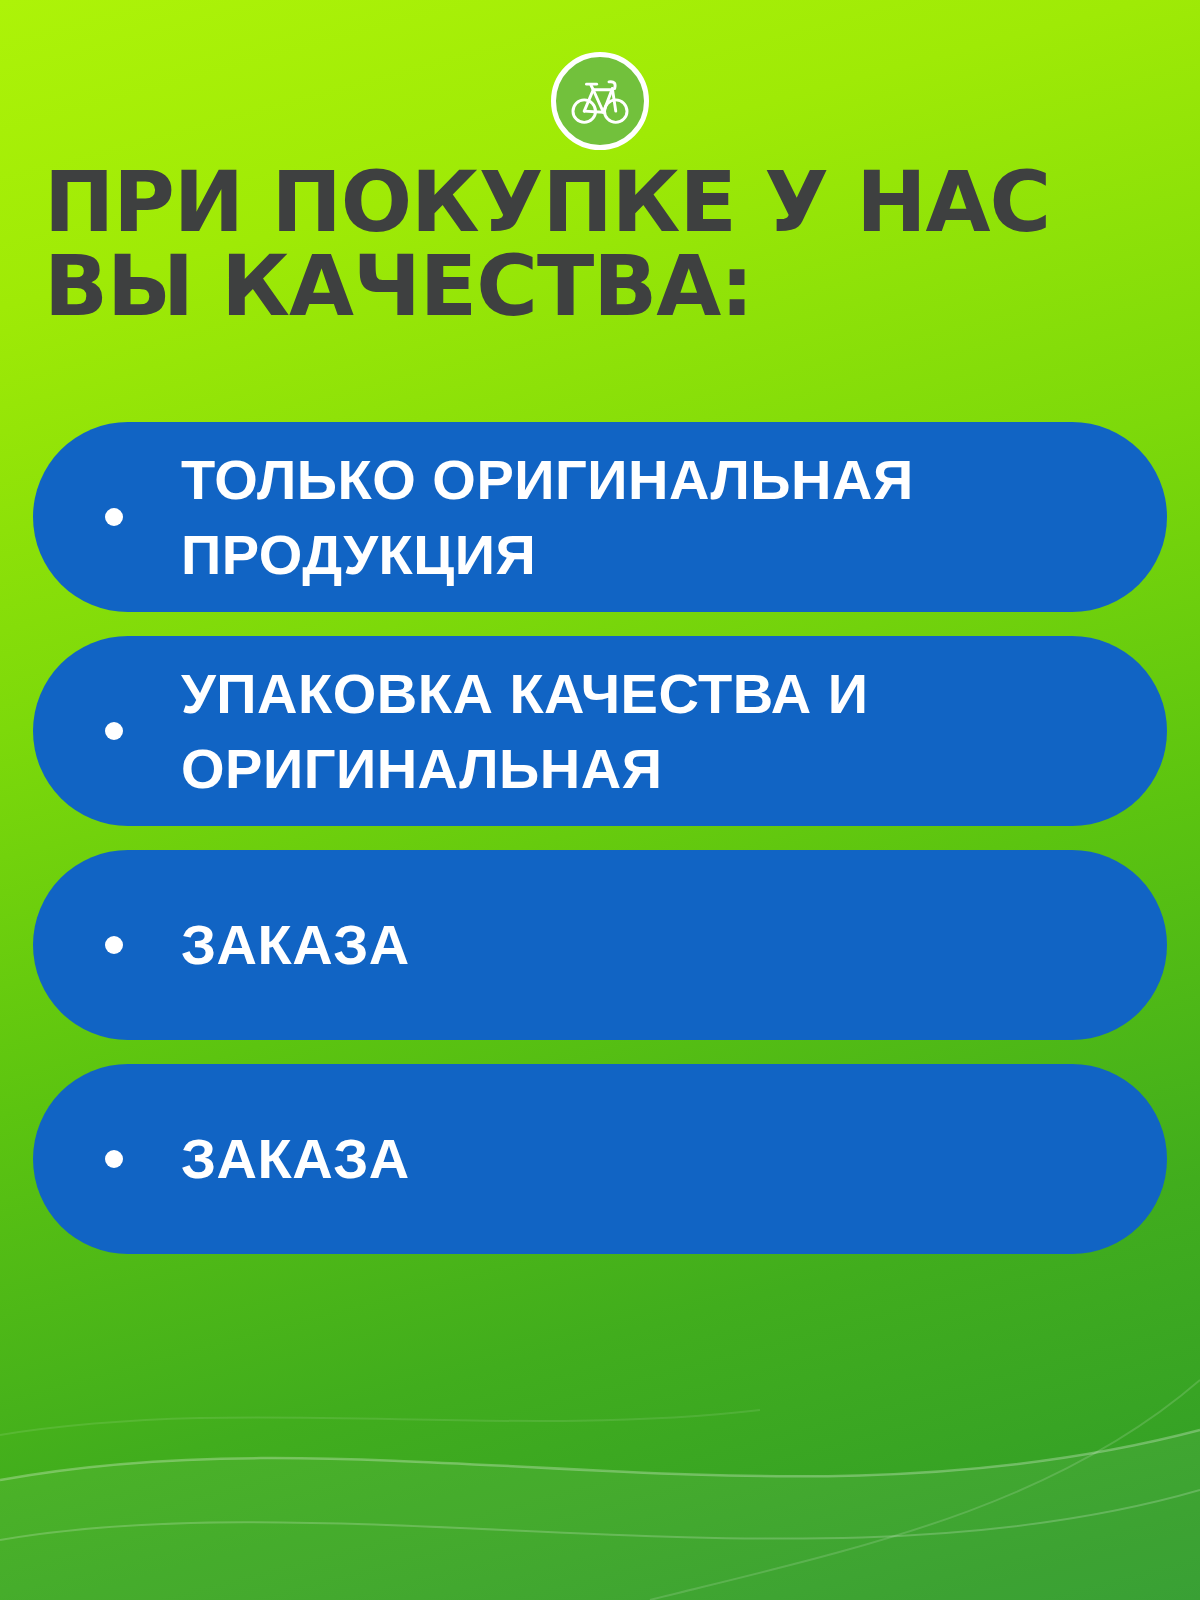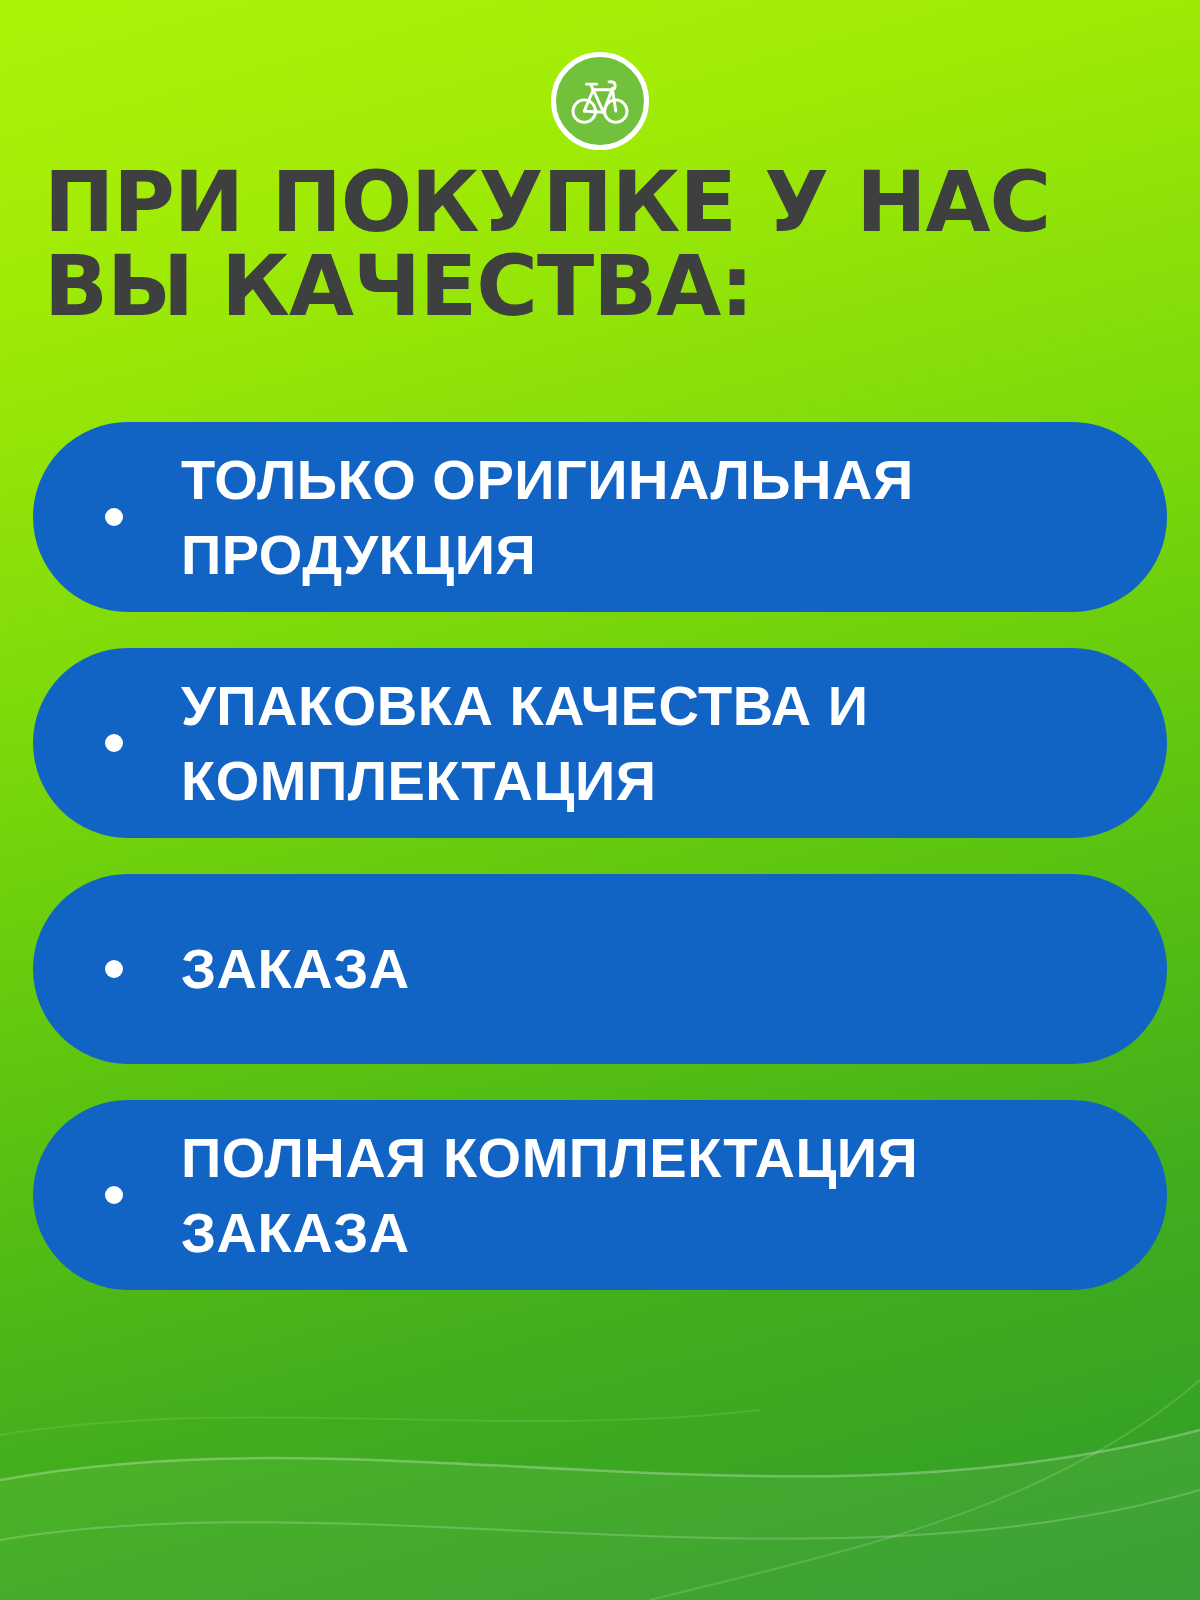--- a/index.html
+++ b/index.html
@@ -47,21 +47,21 @@
     font-size: 84px;
     line-height: 1.0;
     letter-spacing: -1px;
     color: #3e4040;
     padding-left: 44px;
   }
 
   
   .cards {
     position: absolute; top: 422px; left: 33px; right: 33px;
-    display: flex; flex-direction: column; gap: 36px;
+    display: flex; flex-direction: column; gap: 24px;
   }
   .card {
     height: 190px;
     background: #1164c4;
     border-radius: 95px;
     display: flex; align-items: center;
   }
   .dot {
     width: 18px; height: 18px;
     margin-left: 72px;
@@ -122,33 +122,32 @@
         <span>ТОЛЬКО ОРИГИНАЛЬНАЯ</span>
         <span>ПРОДУКЦИЯ</span>
       </div>
     </div>
 
 
     <div class="card">
       <div class="dot"></div>
       <div class="card-text">
         <span>УПАКОВКА КАЧЕСТВА И</span>
-        <span>КОМПЛЕКТАЦИЯ</span>
+        <span>ОРИГИНАЛЬНАЯ</span>
       </div>
     </div>
 
     <div class="card">
       <div class="dot"></div>
       <div class="card-text">
         <span>ЗАКАЗА</span>
       </div>
     </div>
 
     <div class="card">
       <div class="dot"></div>
       <div class="card-text">
-        <span>ПОЛНАЯ КОМПЛЕКТАЦИЯ</span>
         <span>ЗАКАЗА</span>
       </div>
     </div>
 
   </div>
 </div>
 
 </body></html>

